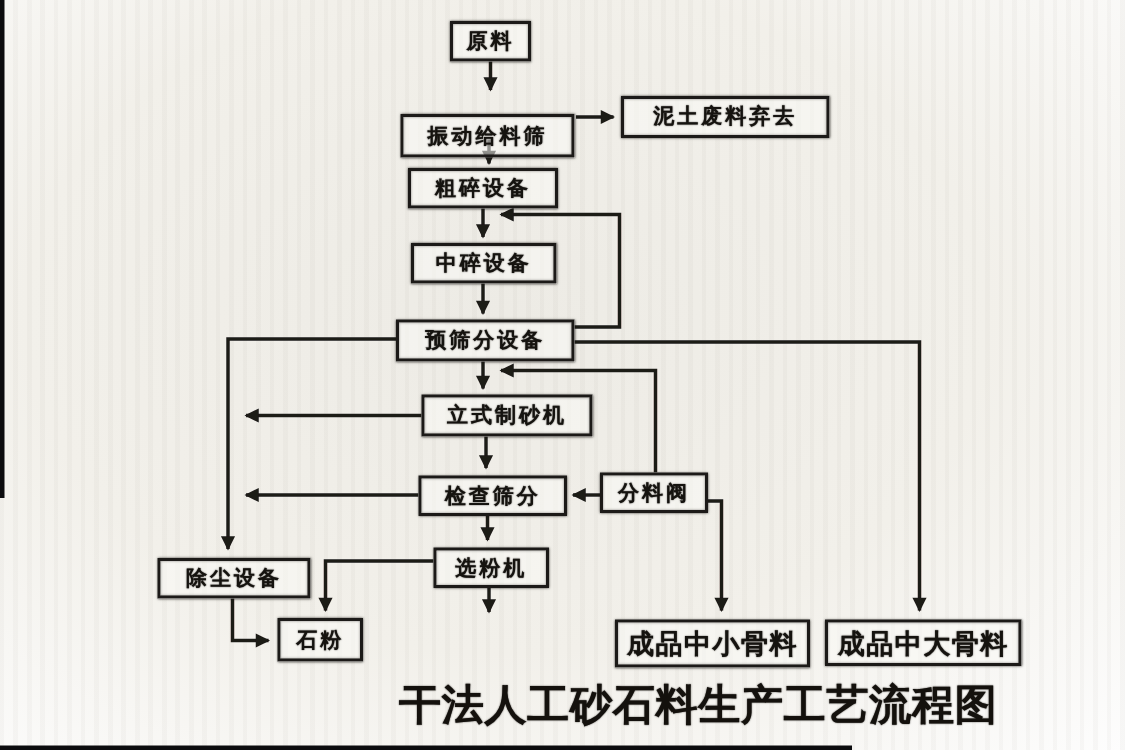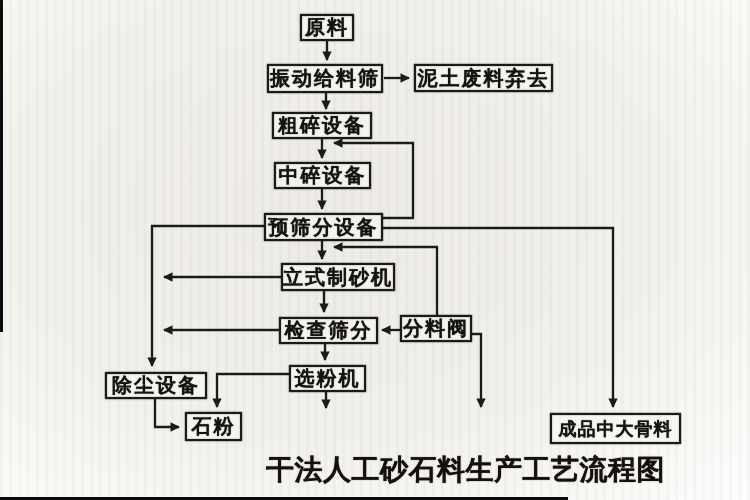--- a/index.html
+++ b/index.html
@@ -19,21 +19,21 @@
       radial-gradient(ellipse at 45% 42%, var(--paper-mid) 0%, #f2f0ea 55%, var(--paper-edge) 100%);
   }
   .wires{position:absolute;left:0;top:0;}
   .node{
     position:absolute;
     display:flex;align-items:center;justify-content:center;
     border:2.4px solid var(--ink);
     background:rgba(250,249,245,0.55);
     color:#15130f;
     font-weight:bold;
-    font-size:20px;
+    font-size:14px;
     letter-spacing:2px;
     white-space:nowrap;
     box-sizing:border-box;
     box-shadow:0 0 1.6px rgba(25,22,18,.85), inset 0 0 1.6px rgba(25,22,18,.55);
     text-shadow:0 0 1px rgba(15,12,8,.85);
   }
   .caption{
     position:absolute;
     left:266px;top:451px;width:320px;height:30px;
     color:#14110d;
@@ -79,21 +79,21 @@
       <path d="M472 334 L481 334 L481 407" marker-end="url(#ah)"></path>
       <path d="M325 344 L325 360" marker-end="url(#ah)"></path>
       <path d="M326 392 L326 408" marker-end="url(#ah)"></path>
       <path d="M289 374 L217 374 L217 407" marker-end="url(#ah)"></path>
       <path d="M155 399 L155 427 L179 427" marker-end="url(#ah)"></path>
     </g>
   </svg>
 
   <div class="node" style="left:300px;top:14px;width:54px;height:27px;">原料</div>
 
-  <div class="node" style="left:267px;top:64px;width:116px;height:29px;">振动给料筛</div>
+  <div class="node" style="left:267px;top:76px;width:116px;height:29px;">振动给料筛</div>
 
   <div class="node" style="left:414px;top:64px;width:139px;height:28px;">泥土废料弃去</div>
 
   <div class="node" style="left:272px;top:112px;width:100px;height:27px;">粗碎设备</div>
 
   <div class="node" style="left:274px;top:162px;width:97px;height:27px;">中碎设备</div>
 
   <div class="node" style="left:264px;top:213px;width:119px;height:28px;text-align:center;">预筛分设备</div>
 
   <div class="node" style="left:281px;top:263px;width:114px;height:28px;">立式制砂机</div>
@@ -102,20 +102,21 @@
 
   <div class="node" style="left:400px;top:315px;width:72px;height:27px;">分料阀</div>
 
   <div class="node" style="left:105px;top:372px;width:102px;height:27px;">除尘设备</div>
 
   <div class="node" style="left:289px;top:365px;width:77px;height:27px;">选粉机</div>
 
   <div class="node" style="left:185px;top:412px;width:57px;height:29px;">石粉</div>
 
 
+  <div class="node" style="left:410px;top:413px;width:130px;height:32px;font-size:18px;letter-spacing:1px;">成品中小骨料</div>
 
   <div class="node" style="left:550px;top:413px;width:131px;height:31px;font-size:18px;letter-spacing:1px;">成品中大骨料</div>
 
   <div class="caption">干法人工砂石料生产工艺流程图</div>
 
   <div class="scan-bar bar-left"></div>
   <div class="scan-bar bar-bottom"></div>
 
 </div>
 

